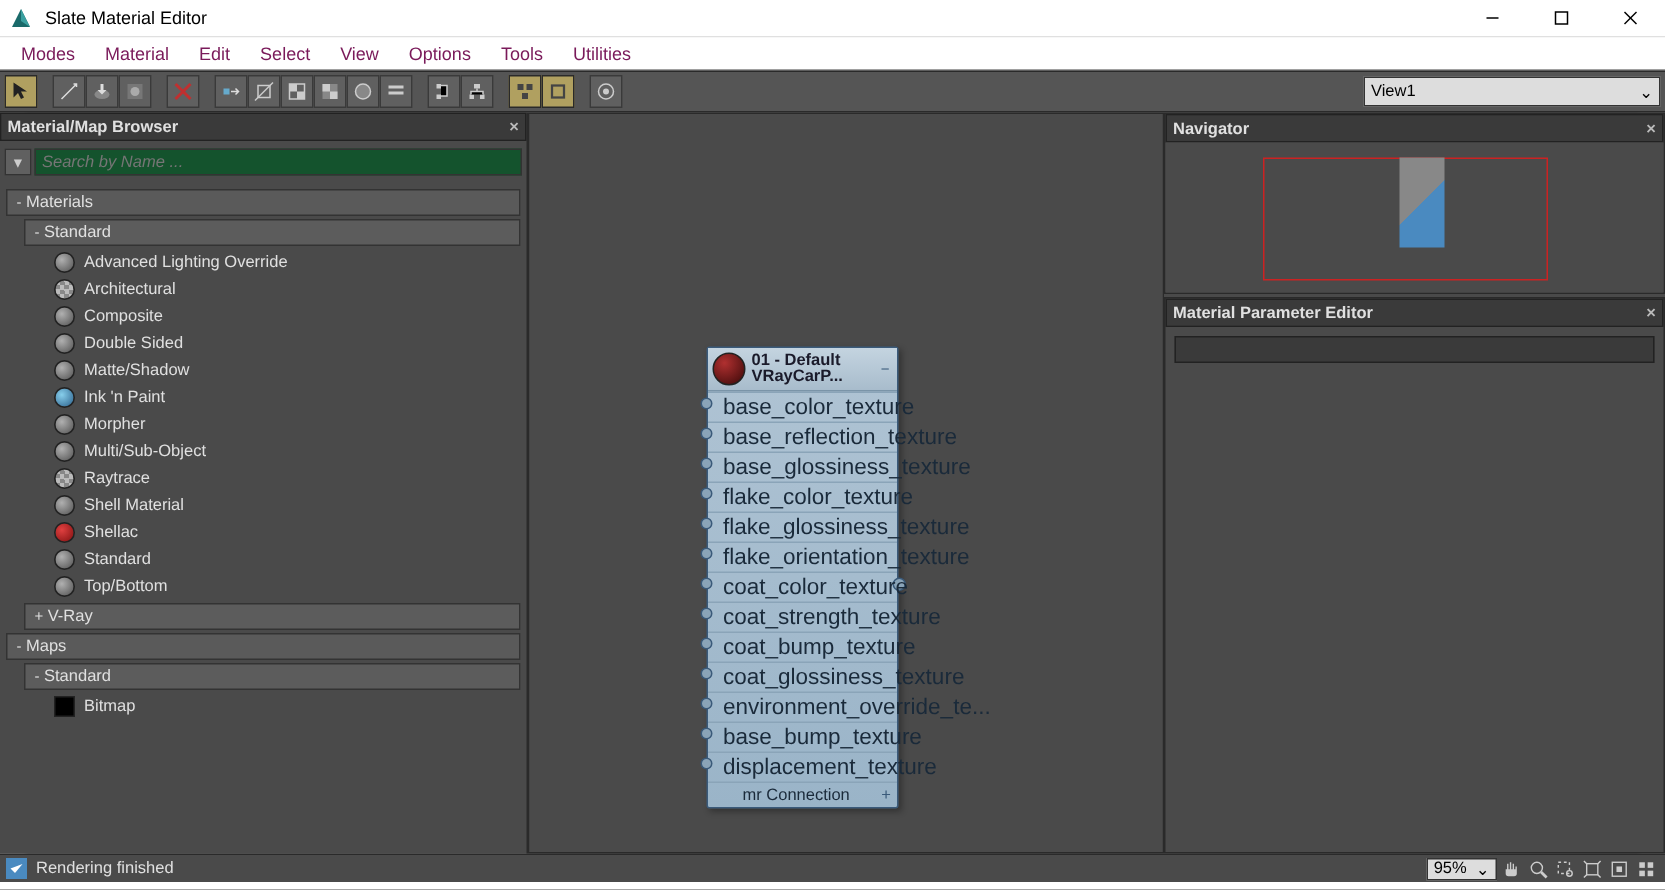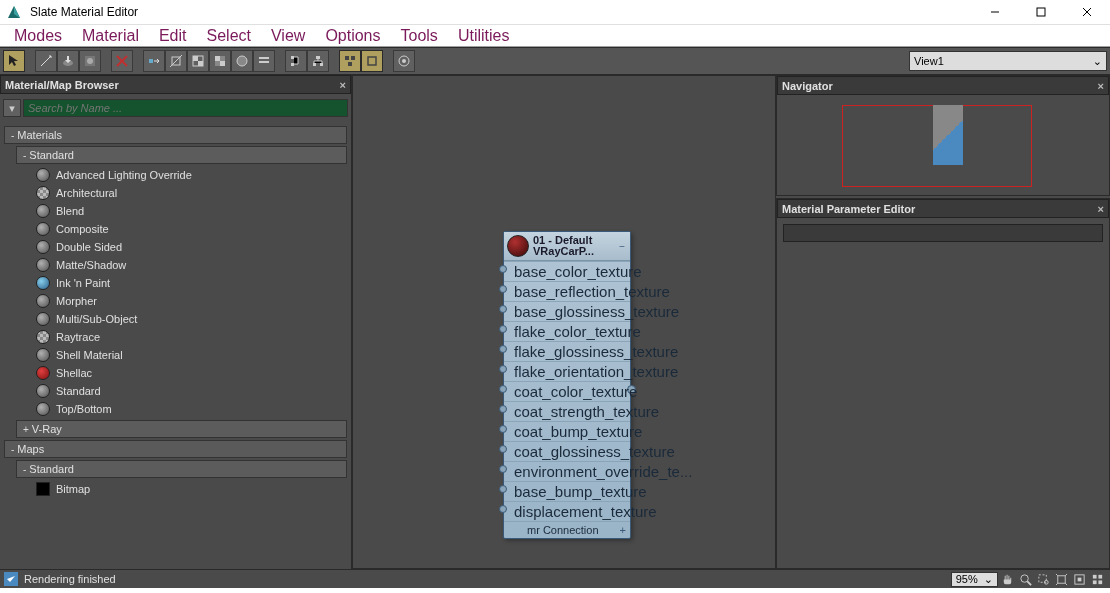--- a/index.html
+++ b/index.html
@@ -7,21 +7,21 @@
 
 
 .titlebar { height: 25px; background: #fff; display: flex; align-items: center; padding: 0 0 0 6px; border-bottom: 1px solid #e0e0e0; }
 .titlebar .app-icon { width: 16px; height: 16px; margin-right: 8px; }
 .titlebar .title { color: #000; font-size: 12px; }
 .titlebar .spacer { flex: 1; }
 .titlebar .winbtn { width: 46px; height: 30px; display: flex; align-items: center; justify-content: center; color: #000; font-size: 14px; }
 
 
 .menubar { height: 22px; background: #fff; display: flex; align-items: center; padding-left: 4px; border-bottom: 1px solid #a0a0a0; }
-.menubar .menuitem { padding: 3px 10px; color: #7a1a5a; font-size: 16px; }
+.menubar .menuitem { padding: 3px 10px; color: #7a1a5a; font-size: 12px; }
 
 
 .toolbar { height: 28px; background: #555555; border-top: 1px solid #2a2a2a; border-bottom: 1px solid #2a2a2a; display: flex; align-items: center; padding: 0 3px; }
 .toolbar .tbtn { width: 22px; height: 22px; margin: 0 0px; border: 1px solid #3a3a3a; background: #606060; display: flex; align-items: center; justify-content: center; color: #ccc; font-size: 10px; position: relative;}
 .toolbar .tbtn svg { width: 14px; height: 14px; }
 .toolbar .sep { width: 6px; height: 22px; margin: 0 2px; }
 .toolbar .active { background: #b0a060; border: 1px solid #2a2a2a; }
 .toolbar .spacer { flex: 1; }
 .toolbar .viewdrop { width: 198px; height: 20px; background: #ddd; border: 1px solid #333; color: #000; padding: 1px 4px; display:flex; align-items:center; justify-content:space-between;}
 
@@ -42,21 +42,21 @@
 .tree-item { display: flex; align-items: center; color: #e0e0e0; padding: 2px 4px; margin-left: 30px; }
 .tree-item .swatch { width: 14px; height: 14px; border-radius: 50%; margin-right: 6px; border: 1px solid #222; flex-shrink:0;}
 .tree-item .swatch.gray { background: radial-gradient(circle at 35% 35%, #b0b0b0, #505050);}
 .tree-item .swatch.checker { background: repeating-conic-gradient(#888 0 25%, #bbb 0 50%) 50%/6px 6px;}
 .tree-item .swatch.blue { background: radial-gradient(circle at 35% 35%, #87ceeb, #2a5f8a);}
 .tree-item .swatch.red { background: radial-gradient(circle at 35% 35%, #e04040, #801010);}
 .tree-item .swatch.black { background: #000; border-radius:0;}
 
 
 .canvas-wrap { flex: 1; background: #4a4a4a; position: relative; border: 1px solid #2a2a2a;}
-.canvas { position: absolute; left:0; top:0; right:0; bottom:0; background: #4a4a4a; margin-left: 32px;}
+.canvas { position: absolute; left:0; top:0; right:0; bottom:0; background: #4a4a4a;}
 .node { position: absolute; left: 118px; top: 155px; width: 128px; background: linear-gradient(#b0c4d4, #9ab4c8); border: 1px solid #3a5a7a; border-radius: 2px; box-shadow: 2px 2px 4px rgba(0,0,0,0.3);}
 .node-head { display:flex; padding:3px; align-items:center; background: linear-gradient(#c4d4e0, #a8bccc); border-bottom:1px solid #7a94a8;}
 .node-head .preview { width: 22px; height: 22px; border-radius:50%; background: radial-gradient(circle at 35% 30%, #b03030, #3a0808); border:1px solid #222; margin-right:4px; flex-shrink:0;}
 .node-head .ntitle { color:#1a1a2a; font-size:10px; line-height:11px; font-weight:bold; flex:1;}
 .node-head .ncoll { color:#3a5a7a; font-size:10px; padding:0 2px;}
 .node-slot { position:relative; border-top: 1px solid #8aa4b8; padding: 1px 5px 1px 10px; color:#1a2a3a; font-size:15px;}
 .node-slot .port { position:absolute; left:-5px; top:3px; width:8px; height:8px; border-radius:50%; background:#8aa4b8; border:1px solid #3a5a7a;}
 .node-slot.footer { text-align:center; padding:2px; color:#1a2a3a; font-size:9.5px;}
 .node-slot.footer .plus {float:right; color:#3a5a7a; margin-right:2px;}
 .node .outport { position:absolute; right:-6px; top:50%; width:9px; height:9px; border-radius:50%; background:#8aa4b8; border:1px solid #3a5a7a;}
@@ -253,24 +253,20 @@
           <span>Standard</span>
         </div>
       <div id="std-items">
           <div class="tree-item">
             <div class="swatch gray"></div>
             <span>Advanced Lighting Override</span>
           </div>
           <div class="tree-item">
             <div class="swatch checker"></div>
             <span>Architectural</span>
-          </div>
-          <div class="tree-item">
-            <div class="swatch gray"></div>
-            <span>Blend</span>
           </div>
           <div class="tree-item">
             <div class="swatch gray"></div>
             <span>Composite</span>
           </div>
           <div class="tree-item">
             <div class="swatch gray"></div>
             <span>Double Sided</span>
           </div>
           <div class="tree-item">

